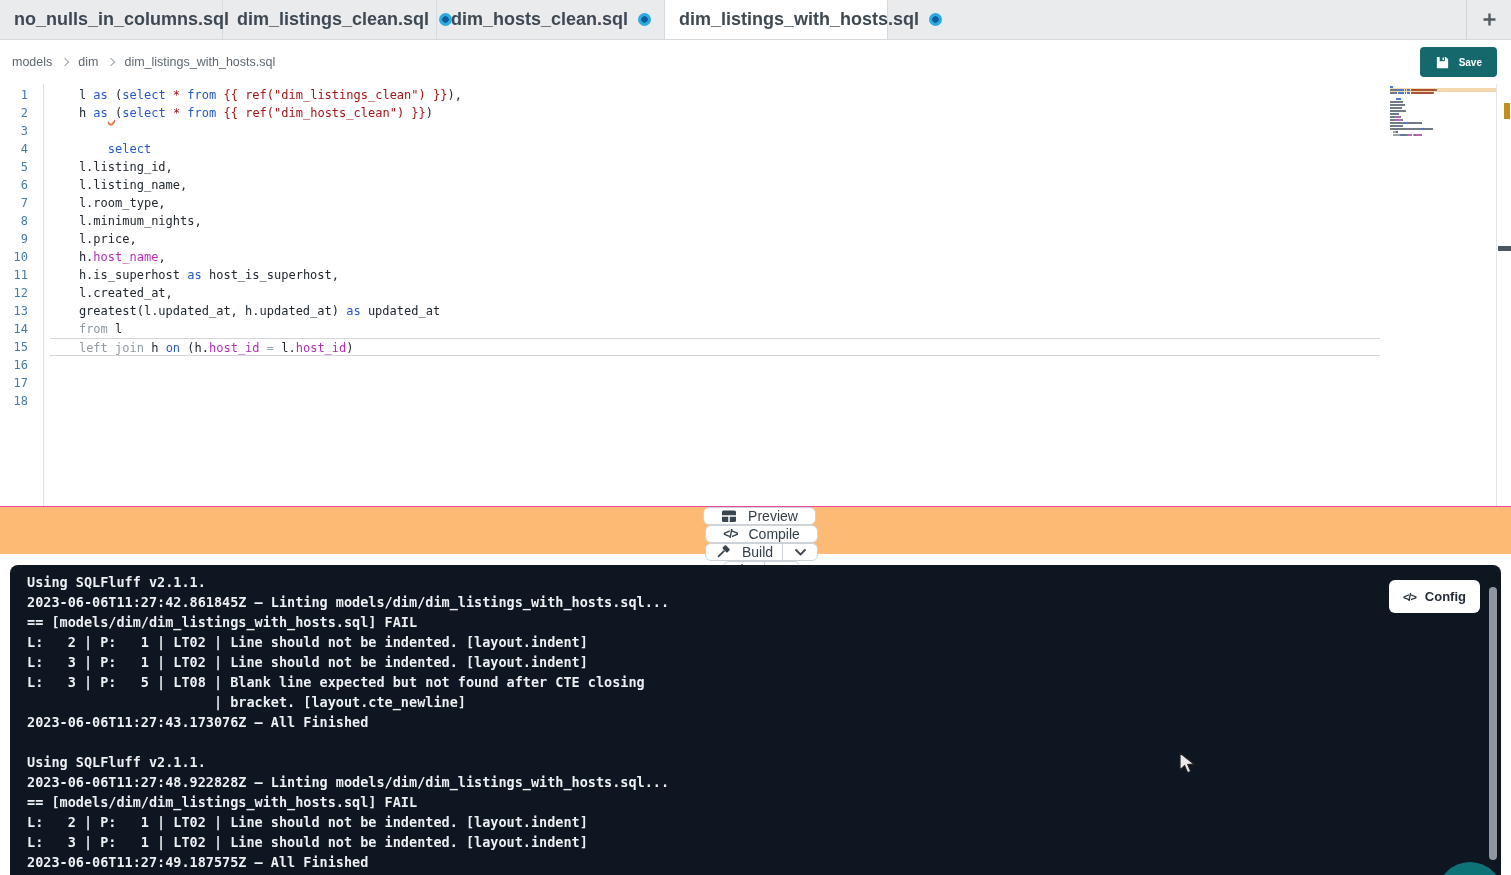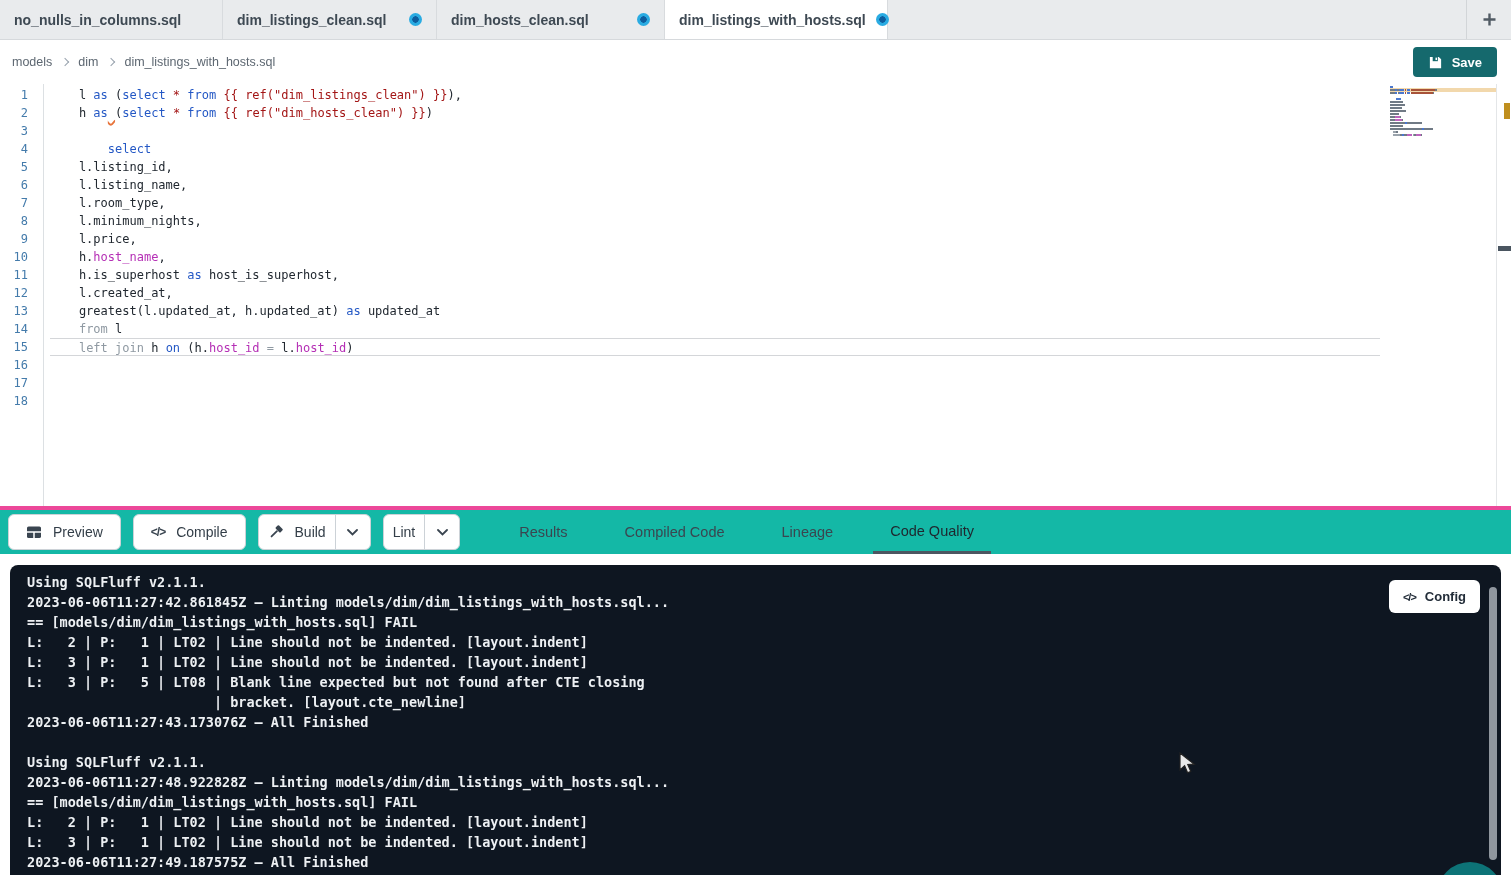--- a/index.html
+++ b/index.html
@@ -5,39 +5,39 @@
   * { box-sizing: border-box; }
   body { margin: 0; background: #fff; }
   .screen { position: relative; width: 1511px; height: 875px; background: #fff; overflow: hidden;
             font-family: "Liberation Sans", sans-serif; }
 
   
   .tabbar { position: absolute; top: 0; left: 0; right: 0; height: 40px; background: #e9ebed;
             border-bottom: 1px solid #d6d9dc; display: flex; align-items: stretch; }
   .tabs { display: flex; }
   .tab { display: flex; align-items: center; justify-content: space-between; padding: 0 14px;
-         border-right: 1px solid #d8dbde; font-size: 14px; font-weight: 700; color: #3e4953; cursor: pointer; }
+         border-right: 1px solid #d8dbde; font-size: 18px; font-weight: 700; color: #3e4953; cursor: pointer; }
   .tab.active { background: #fff; }
   .dot { width: 13px; height: 13px; border-radius: 50%; margin-left: 10px; flex: 0 0 auto;
          background: radial-gradient(circle at 50% 50%, #0d5d9e 0 3px, #29abe2 3.4px); }
   .tabspacer { flex: 1; }
   .tabdivider { width: 1px; background: #d2d5d8; margin: 0; }
   .newtab { width: 44px; display: flex; align-items: center; justify-content: center; background: transparent;
             border: none; cursor: pointer; }
 
   
   .header { position: absolute; top: 40px; left: 0; right: 0; height: 44px; background: #fff; }
   .breadcrumb { position: absolute; left: 12px; top: 0; height: 100%; display: flex; align-items: center;
                 gap: 9px; font-size: 12.5px; color: #5d6771; }
   .crumb { cursor: pointer; }
   .sep { width: 6px; height: 6px; border-top: 1.6px solid #98a2ad; border-right: 1.6px solid #98a2ad;
          transform: rotate(45deg); margin: 0 1px; }
   .save { position: absolute; right: 14px; top: 7px; height: 30px; padding: 0 15px; background: #15696d;
           color: #fff; border: none; border-radius: 4px; font-family: "Liberation Sans", sans-serif;
-          font-size: 13px; font-weight: 700; display: flex; align-items: center; gap: 9px; cursor: pointer; }
+          font-size: 10px; font-weight: 700; display: flex; align-items: center; gap: 9px; cursor: pointer; }
 
   
   .editor { position: absolute; top: 84px; left: 0; right: 0; height: 422px; background: #fff;
             font-family: "DejaVu Sans Mono", monospace; font-size: 12px; line-height: 18px; }
   .gutter { position: absolute; left: 0; top: 2px; width: 43px; }
   .gutterline { position: absolute; left: 43px; top: 0; bottom: 0; width: 1px; background: #dce0e3; }
   .ln { height: 18px; text-align: right; padding-right: 15px; color: #447bab; }
   .code { position: absolute; left: 50px; top: 2px; right: 0; }
   .cl { height: 18px; white-space: pre; color: #212830; }
   .cl.activeline { border-top: 1px solid #d4d6d9; border-bottom: 1px solid #d4d6d9; width: 1330px; }
@@ -46,22 +46,22 @@
 
   .minimap { position: absolute; right: 14px; top: 2px; width: 107px; height: 58px; }
   .mmhl { position: absolute; left: 0; top: 2px; width: 100%; height: 4px; background: #f2d8ac; }
   .mmrow { position: relative; height: 2px; margin-bottom: 1px; display: flex; }
   .mmseg { height: 2px; }
   .track { position: absolute; right: 14px; top: 0; height: 100%; width: 1px; background: #e4e6e8; }
   .mark-o { position: absolute; right: 1px; top: 19px; width: 6px; height: 16px; background: #c08f1e; }
   .mark-d { position: absolute; right: 0; top: 162px; width: 13px; height: 5px; background: #4a5560; }
 
   
-  .toolbar { position: absolute; top: 506px; left: 0; right: 0; height: 48px; background: #14b8a6;
-             border-top: 4px solid #ec4899; display: flex; align-items: center; }
+  .toolbar { position: absolute; top: 506px; left: 0; right: 0; height: 48px; background: #fdba74;
+             border-top: 1px solid #ec4899; display: flex; align-items: center; flex-direction: column; }
   .btn, .split { margin-left: 12px; }
   .btn:first-child { margin-left: 8px; }
   .btn { height: 36px; background: #fff; border: 1px solid #ccd2d7; border-radius: 6px; display: flex;
          align-items: center; gap: 11px; padding: 0 17px; font-family: "Liberation Sans", sans-serif;
          font-size: 14px; color: #333e48; font-weight: 400; cursor: pointer; }
   .split { display: flex; height: 36px; border: 1px solid #ccd2d7; border-radius: 6px; background: #fff; }
   .split .main { display: flex; align-items: center; gap: 11px; padding: 0 9px;
                  border-right: 1px solid #ccd2d7; font-size: 14px; color: #333e48; cursor: pointer; }
   .split .chev { width: 34px; display: flex; align-items: center; justify-content: center; cursor: pointer; }
   .codeglyph { font-weight: 700; font-size: 12px; color: #3a4550; letter-spacing: -1px; }

